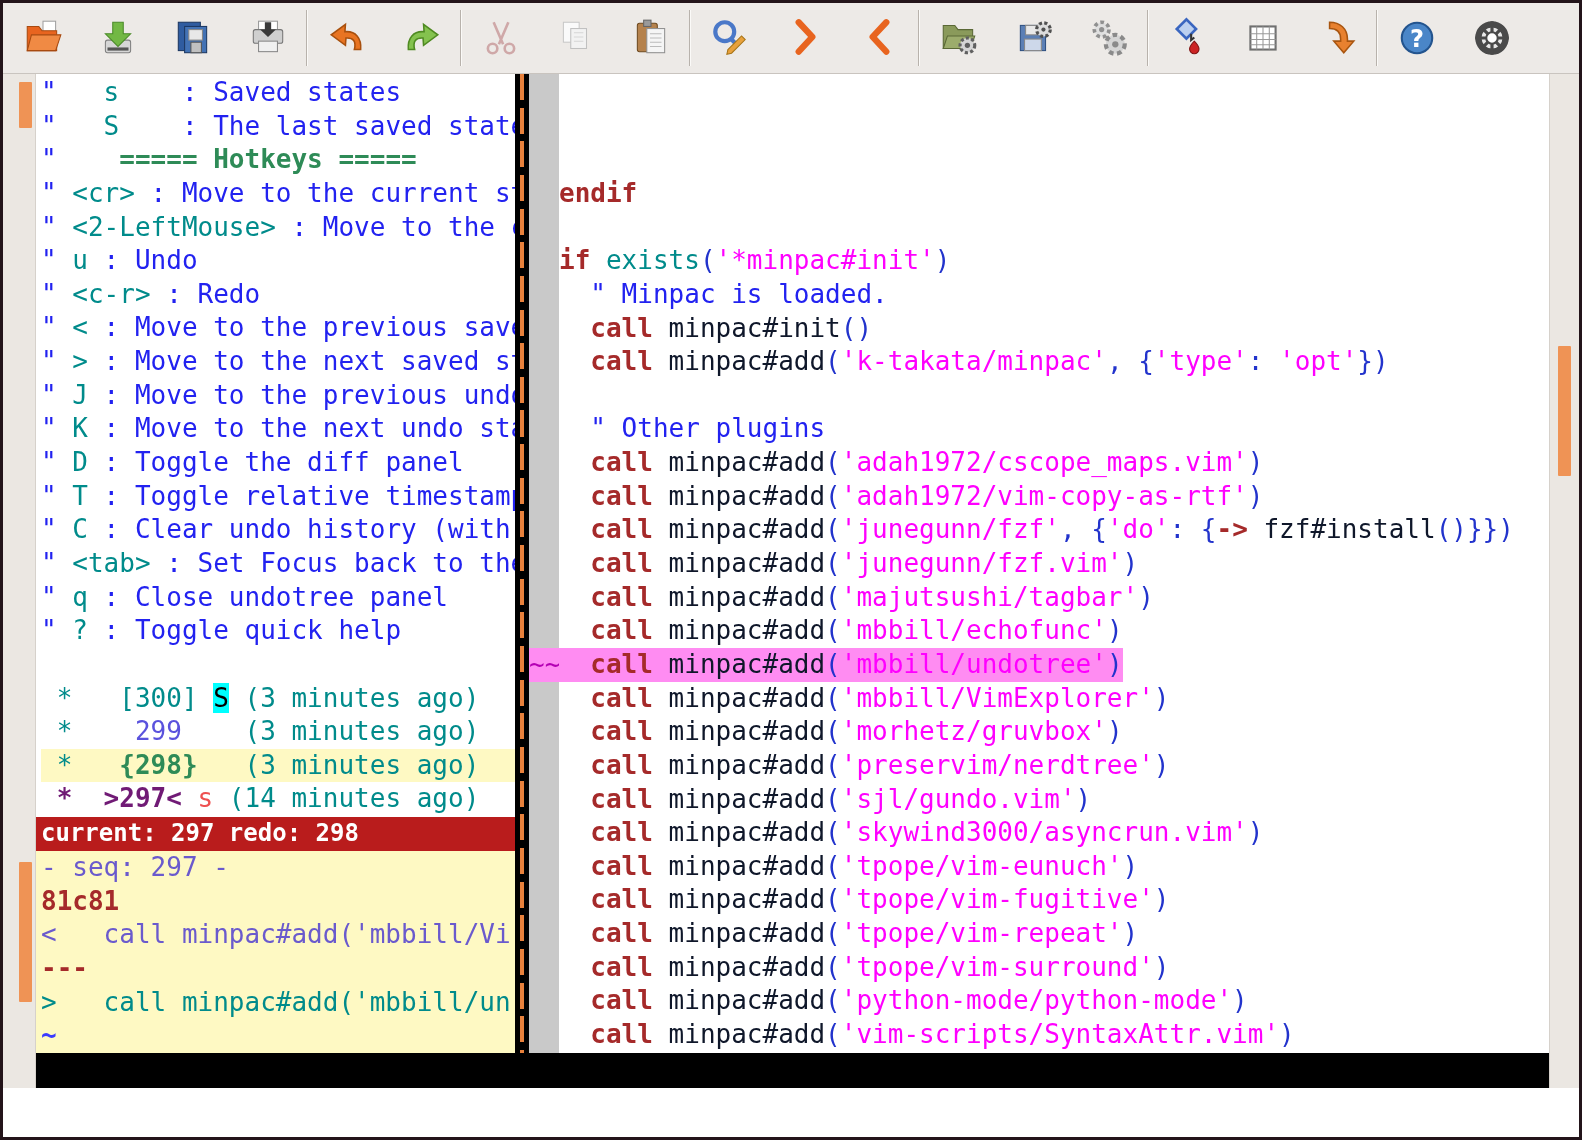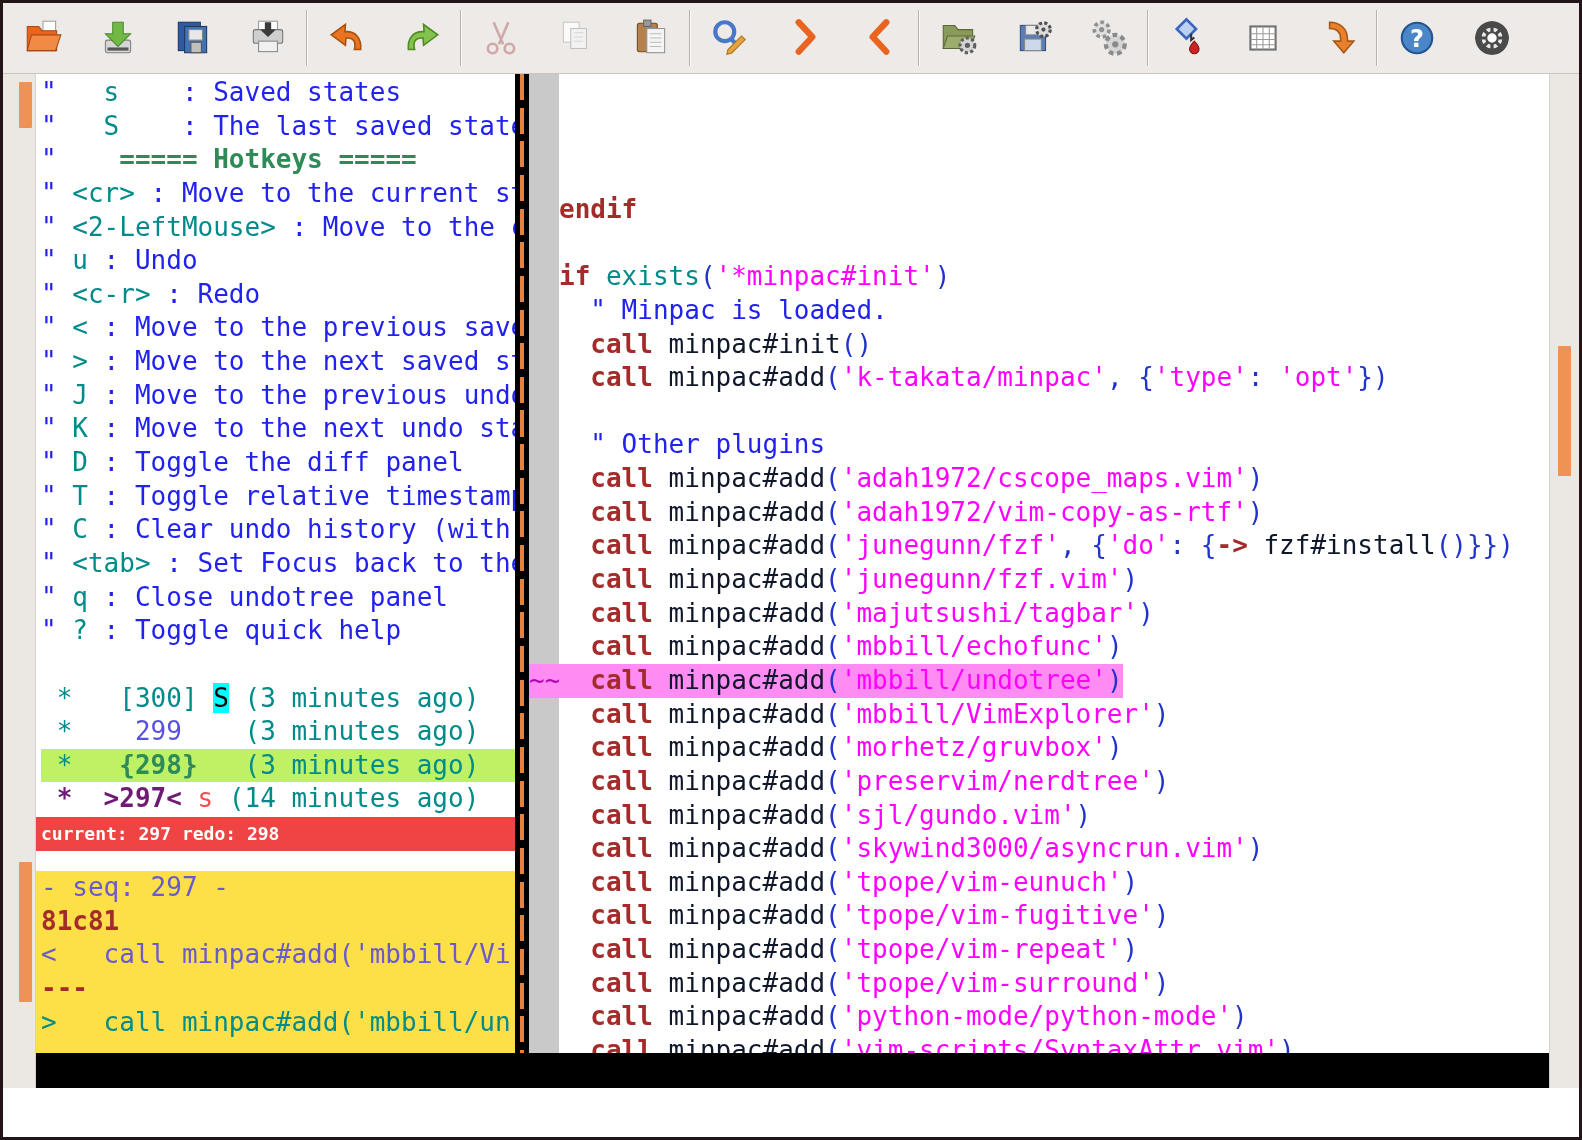--- a/index.html
+++ b/index.html
@@ -56,39 +56,39 @@
   .thumb-diff     { left:16px; top:788px; height:140px; }
   .thumb-main     { left:8px;  top:272px; height:130px; }
 
   
   .undotree-win {
     position:absolute; left:33px; top:0; width:479px; height:743px;
     padding:2px 0 0 5px; background:#fff; overflow:hidden;
   }
   .undotree-status {
     position:absolute; left:33px; top:743px; width:479px; height:34px;
-    background:#ef4444; color:#fff; font-weight:bold;
-    font-size:18px; line-height:33px; padding-left:5px; white-space:pre;
+    background:#b91c1c; color:#fff; font-weight:bold;
+    font-size:24px; line-height:33px; padding-left:5px; white-space:pre;
     overflow:hidden;
   }
   .diff-win {
-    position:absolute; left:33px; top:797px; width:479px; height:202px;
-    padding-left:5px; background:#fde047; overflow:hidden;
+    position:absolute; left:33px; top:777px; width:479px; height:202px;
+    padding-left:5px; background:#fef9c3; overflow:hidden;
   }
   .vsep {
     position:absolute; left:512px; top:0; width:14px; height:979px;
     background:#000;
   }
   .vsep-dash {
     width:4px; height:100%; margin:0 auto;
     background:repeating-linear-gradient(to bottom,#e8813c 0 26px,#000 26px 33.65px);
   }
   .main-win {
     position:absolute; left:526px; top:0; width:1020px; height:979px;
-    padding-top:18px; background:#fff; overflow:hidden;
+    padding-top:2px; background:#fff; overflow:hidden;
   }
   .signcol {
     position:absolute; left:0; top:0; width:30px; height:979px;
     background:#c9c9c9;
   }
   .main-win .vline { position:relative; }
   .signcell {
     display:inline-block; width:30px; height:33.65px;
     color:#b400b4; vertical-align:top;
   }
@@ -111,21 +111,21 @@
   .tk-id      { color:#008b8b; }
   .tk-plain   { color:#0f172a; }
   .tk-grn     { color:#2e8b57; font-weight:bold; }
   .tk-node    { color:#5a52dd; }
   .tk-seq     { color:#6a5acd; }
   .tk-curst   { color:#701a75; font-weight:bold; }
   .tk-sav     { color:#ee5050; }
   .tk-nontext { color:#3b3bff; font-weight:bold; }
   .tk-cursor  { background:#00ffff; color:#000; }
 
-  .hl-cursor-line { background:#bef264; }
+  .hl-cursor-line { background:#fef9c3; }
   .hl-change-line .signcell,
   .hl-change-line .codewrap { background:#ff8cf2; }
 </style>
 </head>
 <body>
 
 <div class="frame">
 
   <div class="toolbar">
     <div class="tgroup">

